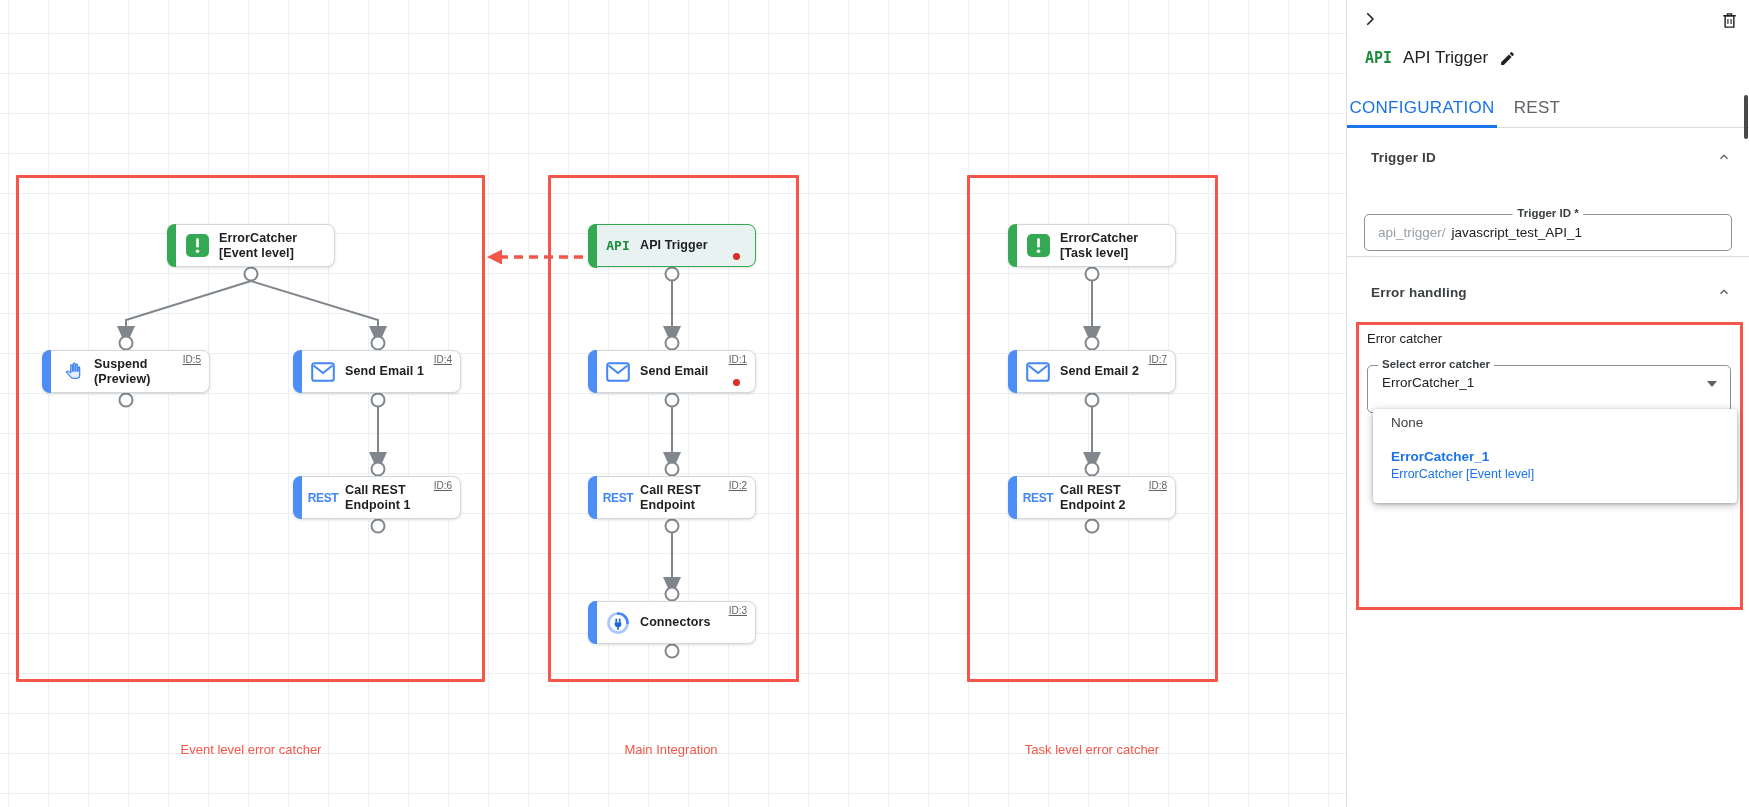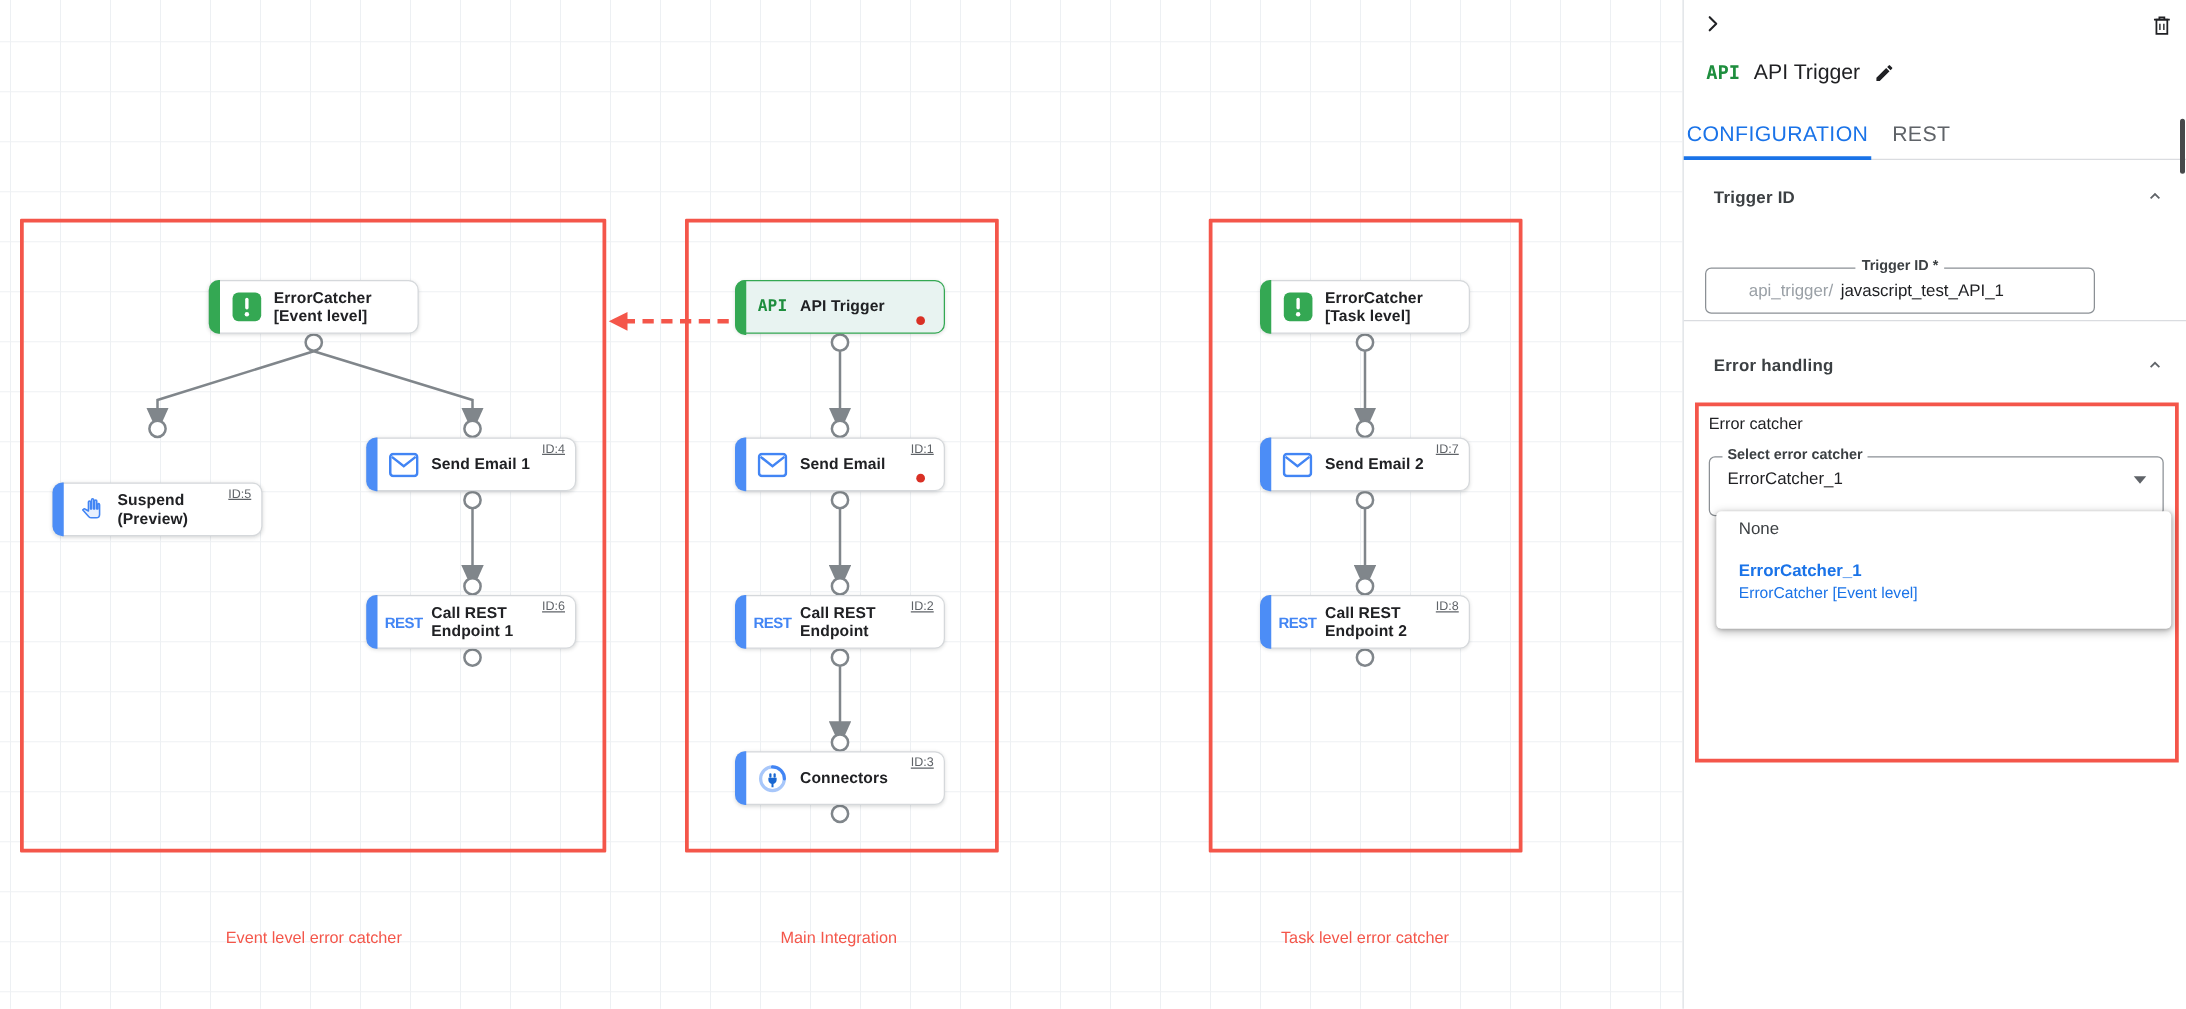--- a/index.html
+++ b/index.html
@@ -49,22 +49,22 @@
   .p-api-glyph{font-family:"DejaVu Sans Mono",monospace;font-weight:700;font-size:15px;color:#1E8E3E;}
   .p-title{font-size:17px;color:#202124;}
   .tabs{position:absolute;left:0;top:88px;width:100%;height:40px;border-bottom:1px solid #dadce0;box-sizing:border-box;}
   .tab{position:absolute;top:0;height:40px;line-height:40px;text-align:center;font-size:17px;font-weight:400;letter-spacing:.3px;cursor:pointer;}
   .tab.active{color:#1a73e8;}
   .tab.inactive{color:#5f6368;}
   .tab-underline{position:absolute;left:0;bottom:-1px;width:150px;height:3px;background:#1a73e8;}
   .sec-title{position:absolute;left:24px;font-size:13.5px;font-weight:700;color:#3c4043;letter-spacing:.2px;}
   .sec-chevron{position:absolute;right:18px;line-height:0;}
   .divider{position:absolute;left:0;width:100%;height:1px;background:#dadce0;}
-  .field{position:absolute;left:17px;top:214px;width:312px;height:37px;box-sizing:border-box;
-         border:1px solid #8b9095;border-radius:5px;background:#fff;padding-left:21px;}
+  .field{position:absolute;left:17px;top:214px;width:368px;height:37px;box-sizing:border-box;
+         border:1px solid #8b9095;border-radius:5px;background:#fff;}
   .field-label{position:absolute;top:-8px;left:50%;transform:translateX(-50%);background:#fff;
                padding:0 5px;font-size:11.5px;font-weight:700;color:#3c4043;white-space:nowrap;}
   .field-content{display:flex;align-items:center;height:35px;padding-left:13px;font-size:13.5px;}
   .field-prefix{color:#9aa0a6;}
   .field-value{color:#202124;margin-left:6px;}
   .redbox{position:absolute;left:9px;top:322px;width:387px;height:288px;box-sizing:border-box;
           border:3px solid #F4564A;}
   .ec-label{position:absolute;left:8px;top:6px;font-size:13px;color:#202124;}
   .select{position:absolute;left:8px;top:40px;width:364px;height:48px;box-sizing:border-box;
           border:1px solid #8b9095;border-radius:5px;background:#fff;cursor:pointer;}
@@ -144,21 +144,21 @@
       <span class="nicon">
         <svg width="25" height="25" viewBox="0 0 24 24">
           <rect x="1" y="1" width="22" height="22" rx="4.5" fill="#34A853"></rect>
           <rect x="10.7" y="5" width="2.6" height="9" rx="1.3" fill="#fff"></rect>
           <circle cx="12" cy="17.6" r="1.7" fill="#fff"></circle>
         </svg>
       </span>
       <span class="ntitle">ErrorCatcher
 [Event level]</span>
     </div>
-    <div class="node" style="left: 42px; top: 350px; margin-top: 36px;">
+    <div class="node" style="left: 42px; top: 350px;">
       <span class="nbar blue"></span>
       <span class="nicon">
         <svg width="20" height="22" viewBox="0 0 24 24">
           <path d="M20.5 5.9c-.5 0-1 .4-1 1V11h-1V3.4c0-.6-.5-1-1-1s-1 .4-1 1V11h-1V2.2c0-.6-.5-1-1-1s-1 .4-1 1V11h-1V4.3c0-.6-.5-1-1-1s-1 .4-1 1V13l-3.4-2c-.3-.2-.7-.2-1 0l-1 .9 5.8 6.5c.6.7 1.5 1.1 2.4 1.1h4.7c1.8 0 3.2-1.4 3.2-3.2V6.9c0-.5-.4-1-1-1z" fill="#E8F0FE" stroke="#4285F4" stroke-width="1.5" stroke-linejoin="round"></path>
         </svg>
       </span>
       <span class="ntitle">Suspend
 (Preview)</span>
       <span class="nid">ID:5</span>
     </div>

